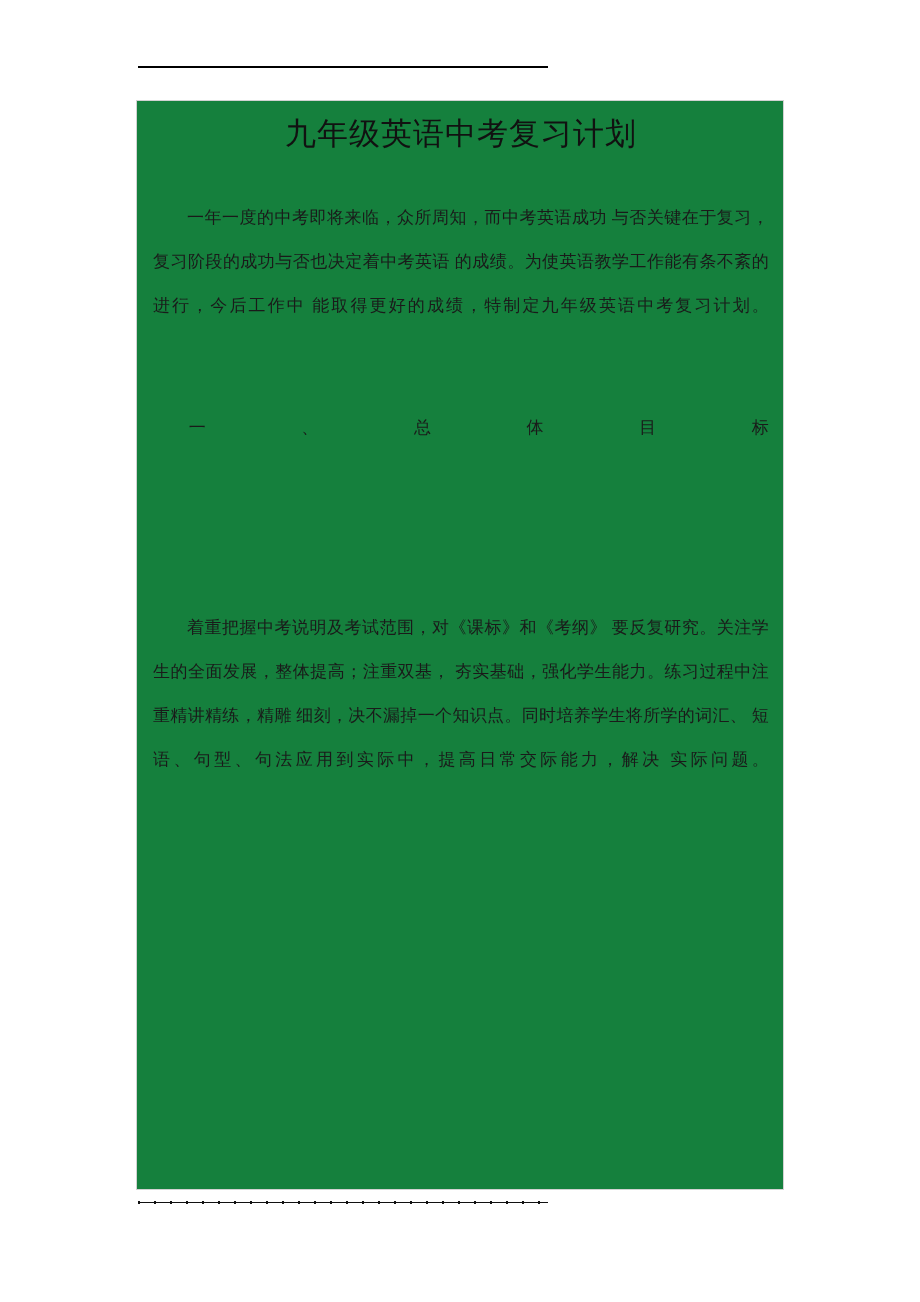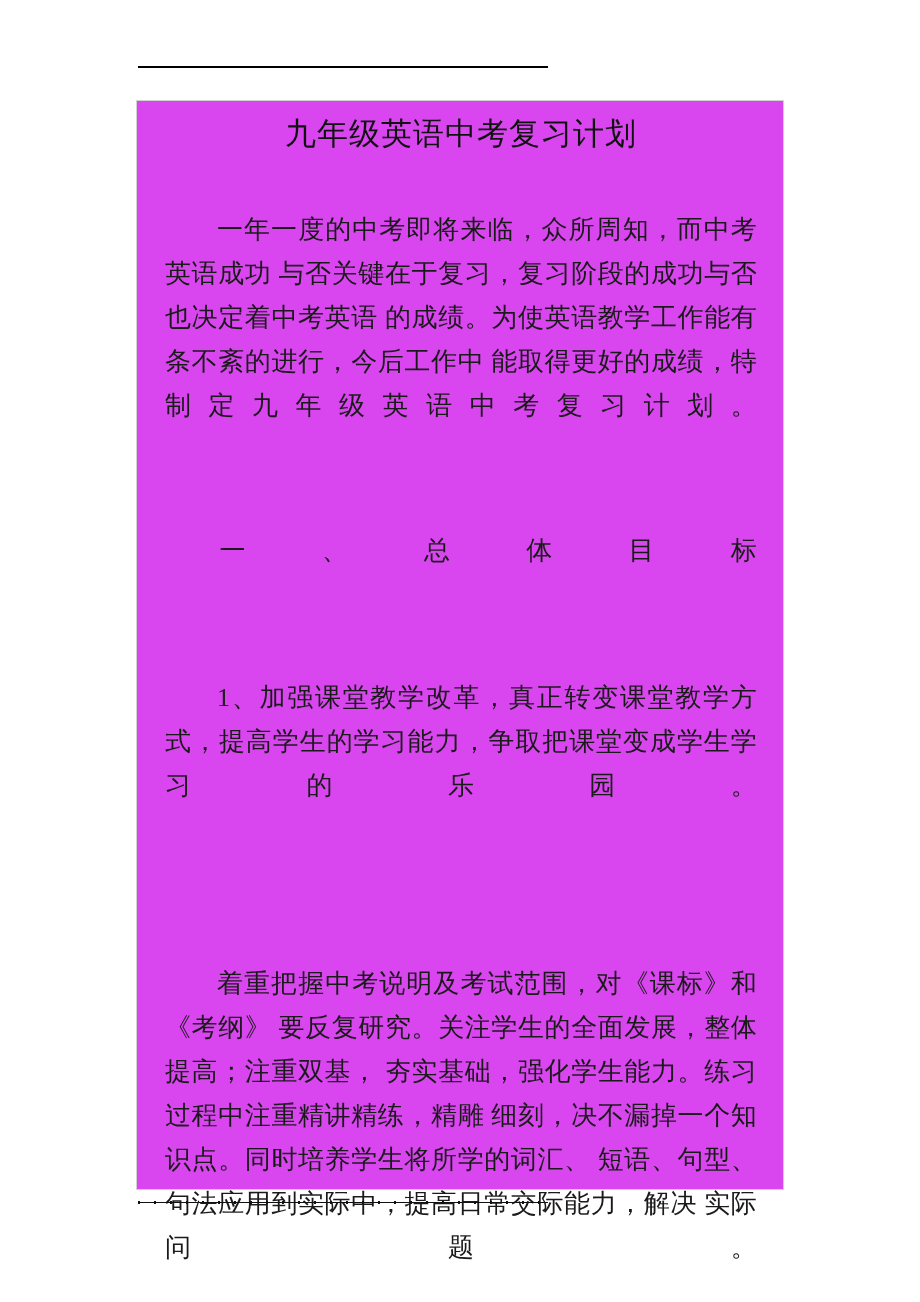--- a/index.html
+++ b/index.html
@@ -27,21 +27,21 @@
   }
 
   
   #doc-box {
     position: absolute;
     left: 136px;
     top: 100px;
     width: 648px;
     height: 1090px;
     border: 1px solid #d2d2d2;
-    background: #d946ef;
+    background: #15803d;
     box-sizing: border-box;
     padding: 0;
   }
 
   #doc-inner {
     position: absolute;
     left: 12px;
     top: 0px;
     width: 624px;
   }
@@ -53,31 +53,31 @@
     text-align: center;
     font-weight: 400;
     letter-spacing: 1px;
     margin: 0;
     padding: 5px 0 0 0;
     color: #111111;
   }
 
   
   .para {
-    font-size: 26px;
+    font-size: 17px;
     line-height: 44px;
     text-align: justify;
     text-justify: inter-ideograph;
-    margin: 16px;
+    margin: 4px;
     padding: 0;
     letter-spacing: 0.2px;
     color: #1a1a1a;
   }
   .para.indent { text-indent: 2em; }
-  .para.heading { text-indent: 2.1em; font-family: Liberation Mono, monospace; }
+  .para.heading { text-indent: 2.1em; }
 
   .gap-lg { height: 30px; }
   .gap-md { height: 26px; }
 
   
   .para::after {
     content: "";
     display: inline-block;
     width: 100%;
   }
@@ -122,21 +122,20 @@
     <div class="gap-lg"></div>
 
     <p class="para indent">一年一度的中考即将来临，众所周知，而中考英语成功 与否关键在于复习，复习阶段的成功与否也决定着中考英语 的成绩。为使英语教学工作能有条不紊的进行，今后工作中 能取得更好的成绩，特制定九年级英语中考复习计划。</p>
 
     <div class="gap-md"></div>
 
     <p class="para heading">一、总体目标</p>
 
     <div class="gap-md"></div>
 
-    <p class="para indent">1、加强课堂教学改革，真正转变课堂教学方式，提高学生的学习能力，争取把课堂变成学生学习的乐园。</p>
 
     <div class="gap-md"></div>
 
 
     <div class="gap-md"></div>
 
 
     <div class="gap-md"></div>
 
     <p class="para indent">着重把握中考说明及考试范围，对《课标》和《考纲》 要反复研究。关注学生的全面发展，整体提高；注重双基， 夯实基础，强化学生能力。练习过程中注重精讲精练，精雕 细刻，决不漏掉一个知识点。同时培养学生将所学的词汇、 短语、句型、句法应用到实际中，提高日常交际能力，解决 实际问题。</p>

